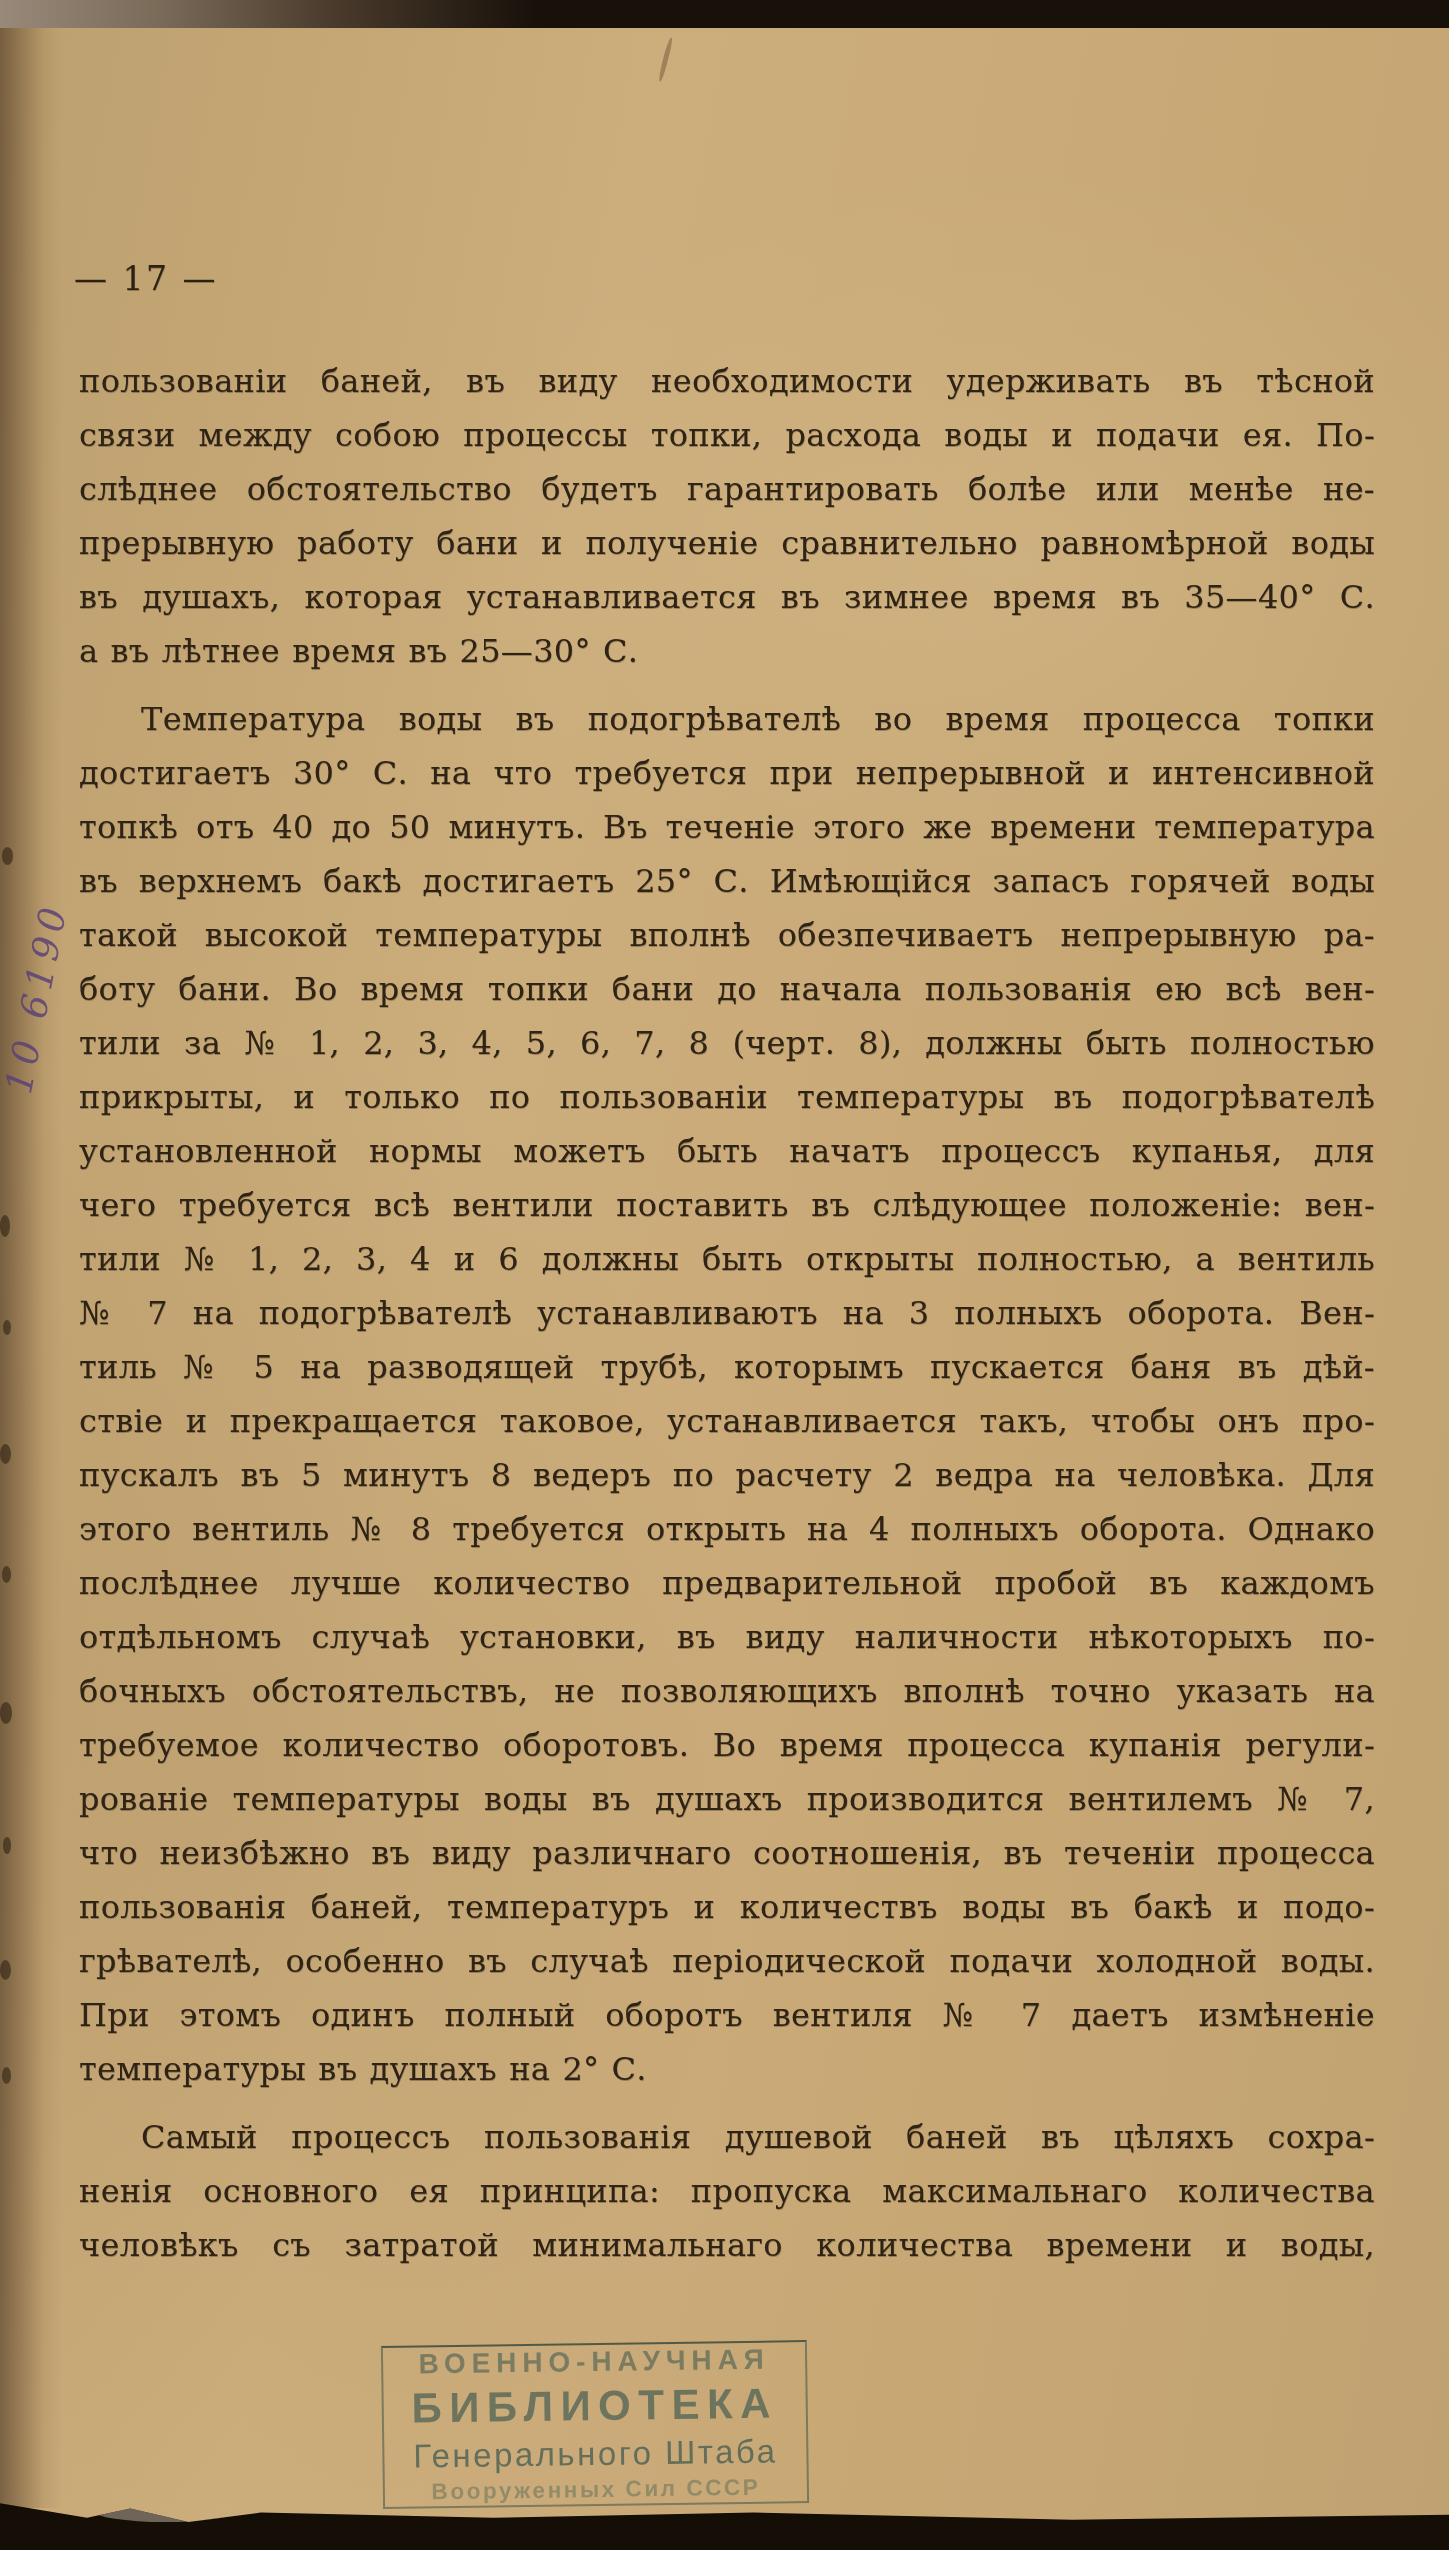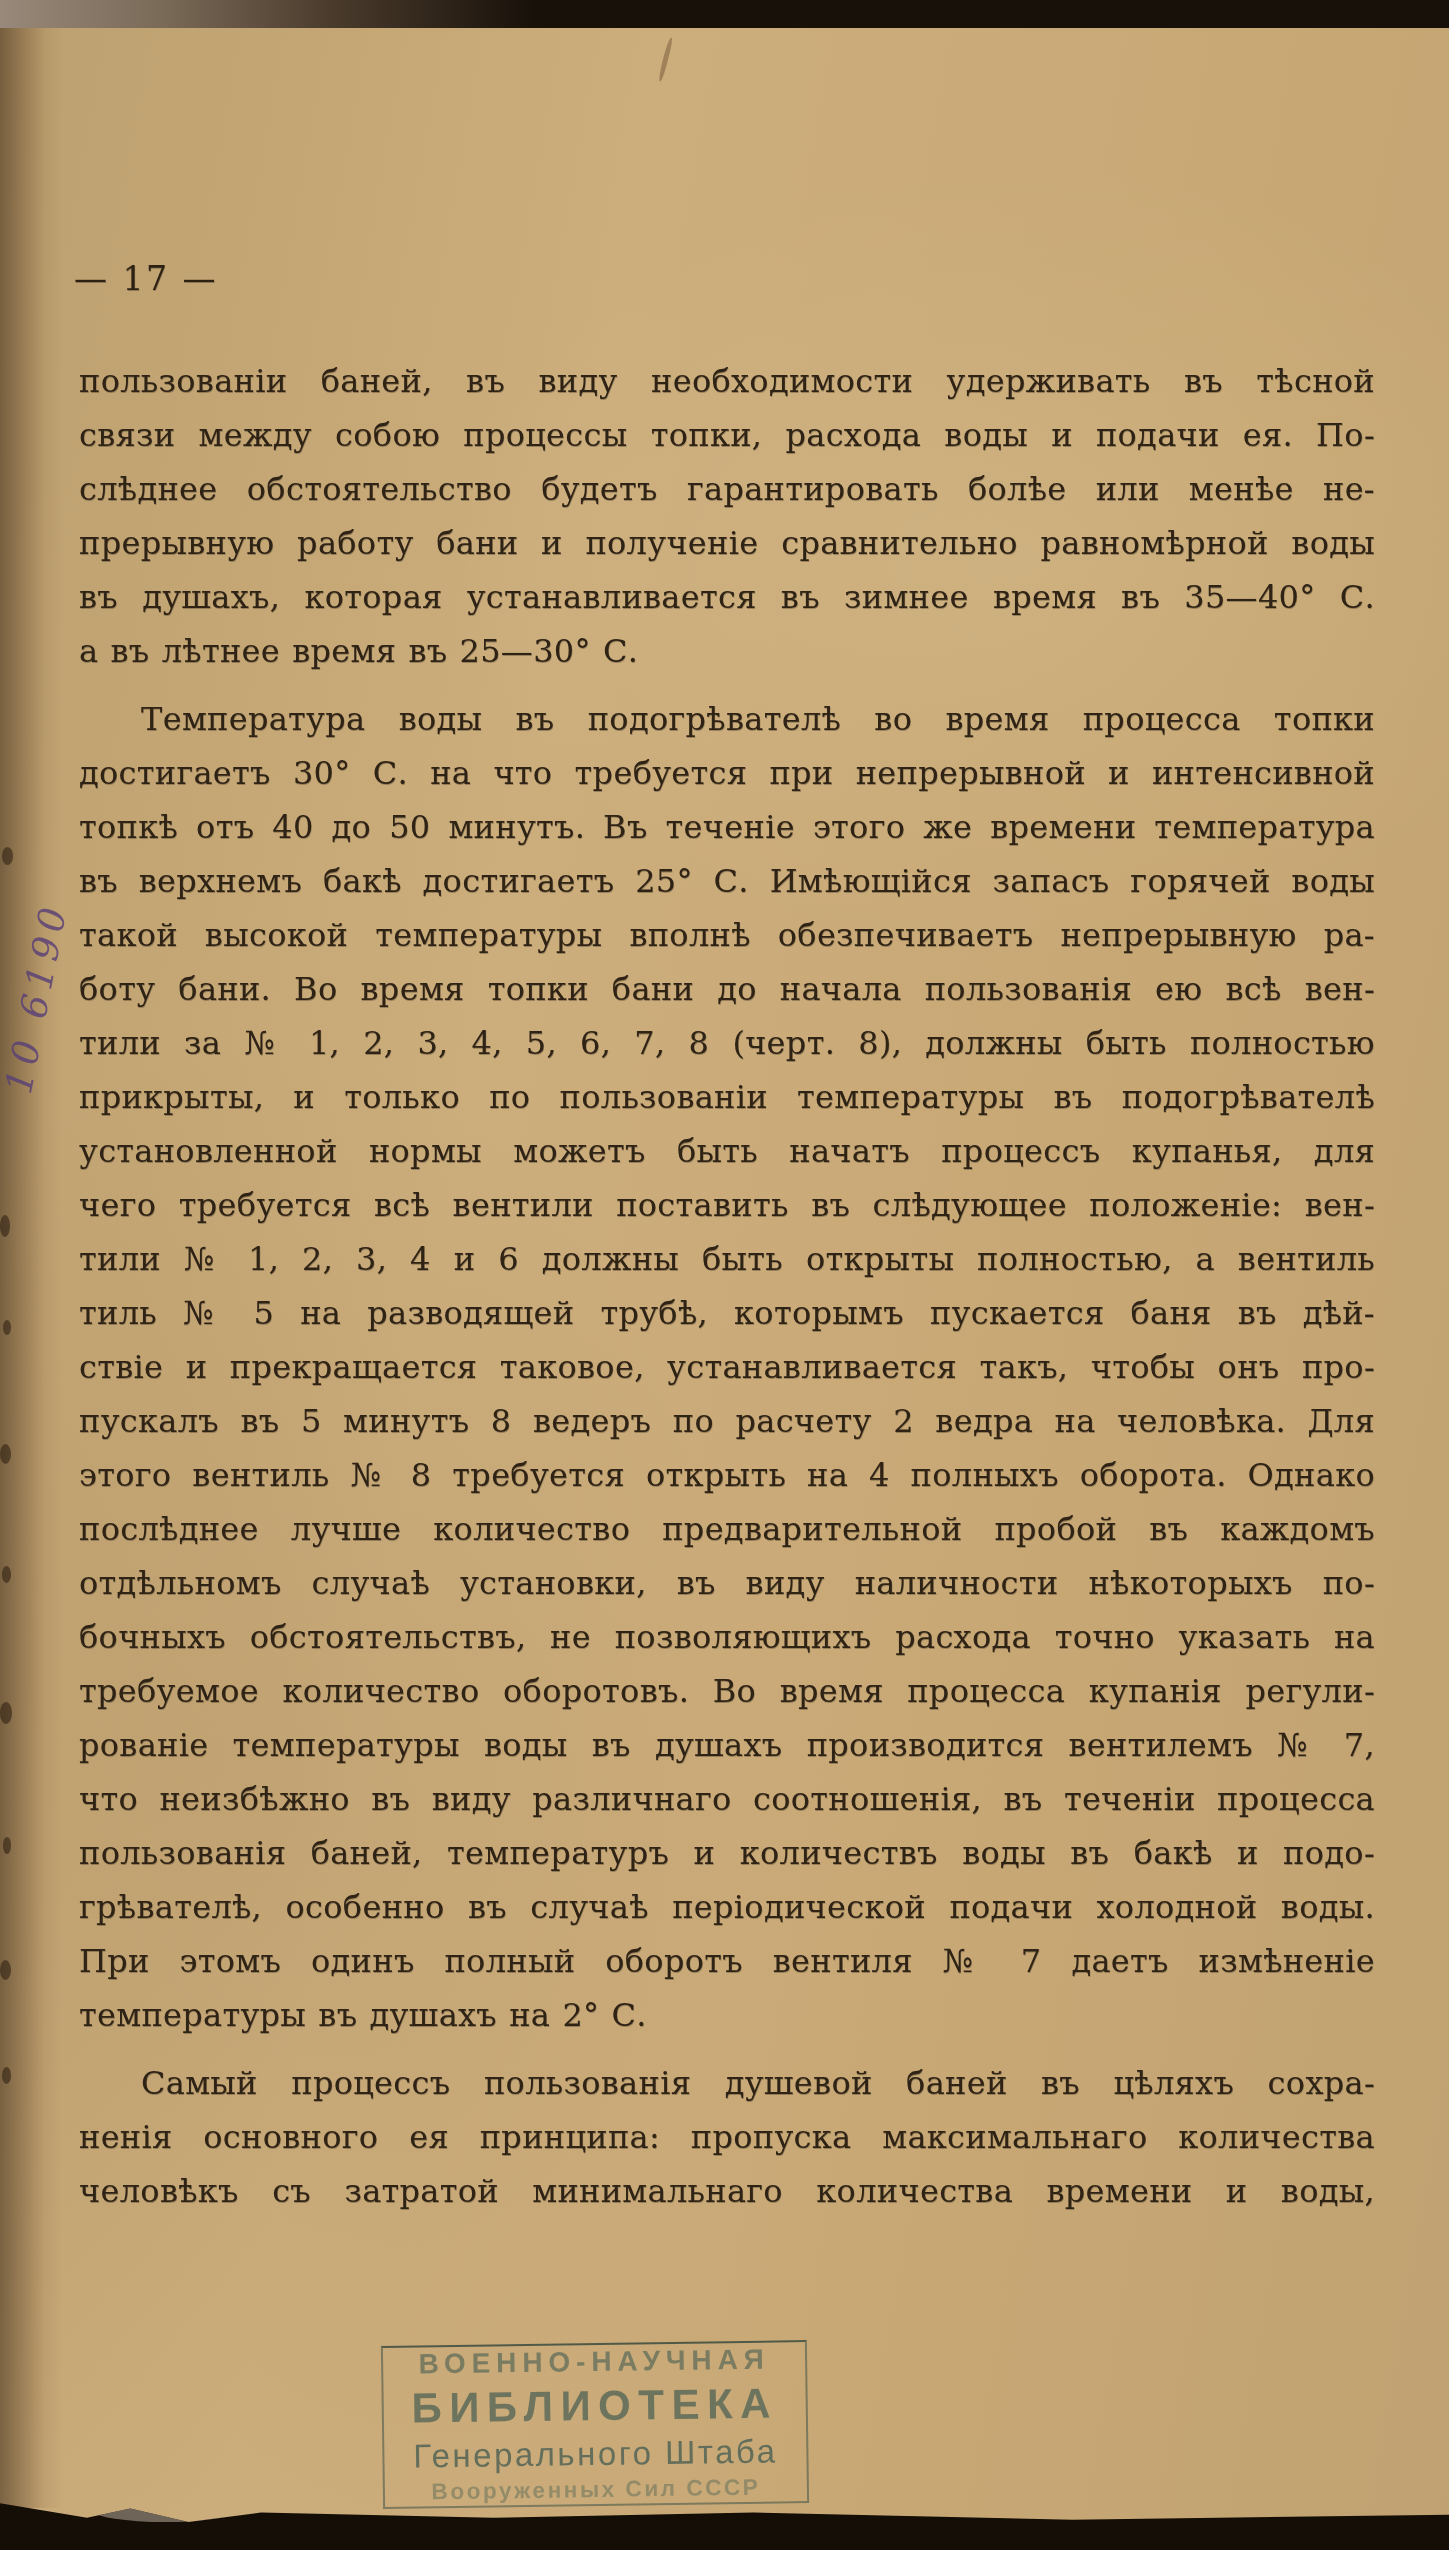--- a/index.html
+++ b/index.html
@@ -95,27 +95,28 @@
         <div class="line just">достигаетъ 30° С. на что требуется при непрерывной и интенсивной</div>
         <div class="line just">топкѣ отъ 40 до 50 минутъ. Въ теченіе этого же времени температура</div>
         <div class="line just">въ верхнемъ бакѣ достигаетъ 25° С. Имѣющійся запасъ горячей воды</div>
         <div class="line just">такой высокой температуры вполнѣ обезпечиваетъ непрерывную ра-</div>
         <div class="line just">боту бани. Во время топки бани до начала пользованія ею всѣ вен-</div>
         <div class="line just">тили за № 1, 2, 3, 4, 5, 6, 7, 8 (черт. 8), должны быть полностью</div>
         <div class="line just">прикрыты, и только по пользованіи температуры въ подогрѣвателѣ</div>
         <div class="line just">установленной нормы можетъ быть начатъ процессъ купанья, для</div>
         <div class="line just">чего требуется всѣ вентили поставить въ слѣдующее положеніе: вен-</div>
         <div class="line just">тили № 1, 2, 3, 4 и 6 должны быть открыты полностью, а вентиль</div>
+        <div class="line just">№ 7 на подогрѣвателѣ устанавливаютъ на 3 полныхъ оборота. Вен-</div>
         <div class="line just">тиль № 5 на разводящей трубѣ, которымъ пускается баня въ дѣй-</div>
         <div class="line just">ствіе и прекращается таковое, устанавливается такъ, чтобы онъ про-</div>
         <div class="line just">пускалъ въ 5 минутъ 8 ведеръ по расчету 2 ведра на человѣка. Для</div>
         <div class="line just">этого вентиль № 8 требуется открыть на 4 полныхъ оборота. Однако</div>
         <div class="line just">послѣднее лучше количество предварительной пробой въ каждомъ</div>
         <div class="line just">отдѣльномъ случаѣ установки, въ виду наличности нѣкоторыхъ по-</div>
-        <div class="line just">бочныхъ обстоятельствъ, не позволяющихъ расхода точно указать на</div>
+        <div class="line just">бочныхъ обстоятельствъ, не позволяющихъ вполнѣ точно указать на</div>
         <div class="line just">требуемое количество оборотовъ. Во время процесса купанія регули-</div>
         <div class="line just">рованіе температуры воды въ душахъ производится вентилемъ № 7,</div>
         <div class="line just">что неизбѣжно въ виду различнаго соотношенія, въ теченіи процесса</div>
         <div class="line just">пользованія баней, температуръ и количествъ воды въ бакѣ и подо-</div>
         <div class="line just">грѣвателѣ, особенно въ случаѣ періодической подачи холодной воды.</div>
         <div class="line just">При этомъ одинъ полный оборотъ вентиля № 7 даетъ измѣненіе</div>
         <div class="line">температуры въ душахъ на 2° С.</div>
       </div>
       <div class="paragraph">
         <div class="line just indent">Самый процессъ пользованія душевой баней въ цѣляхъ сохра-</div>

